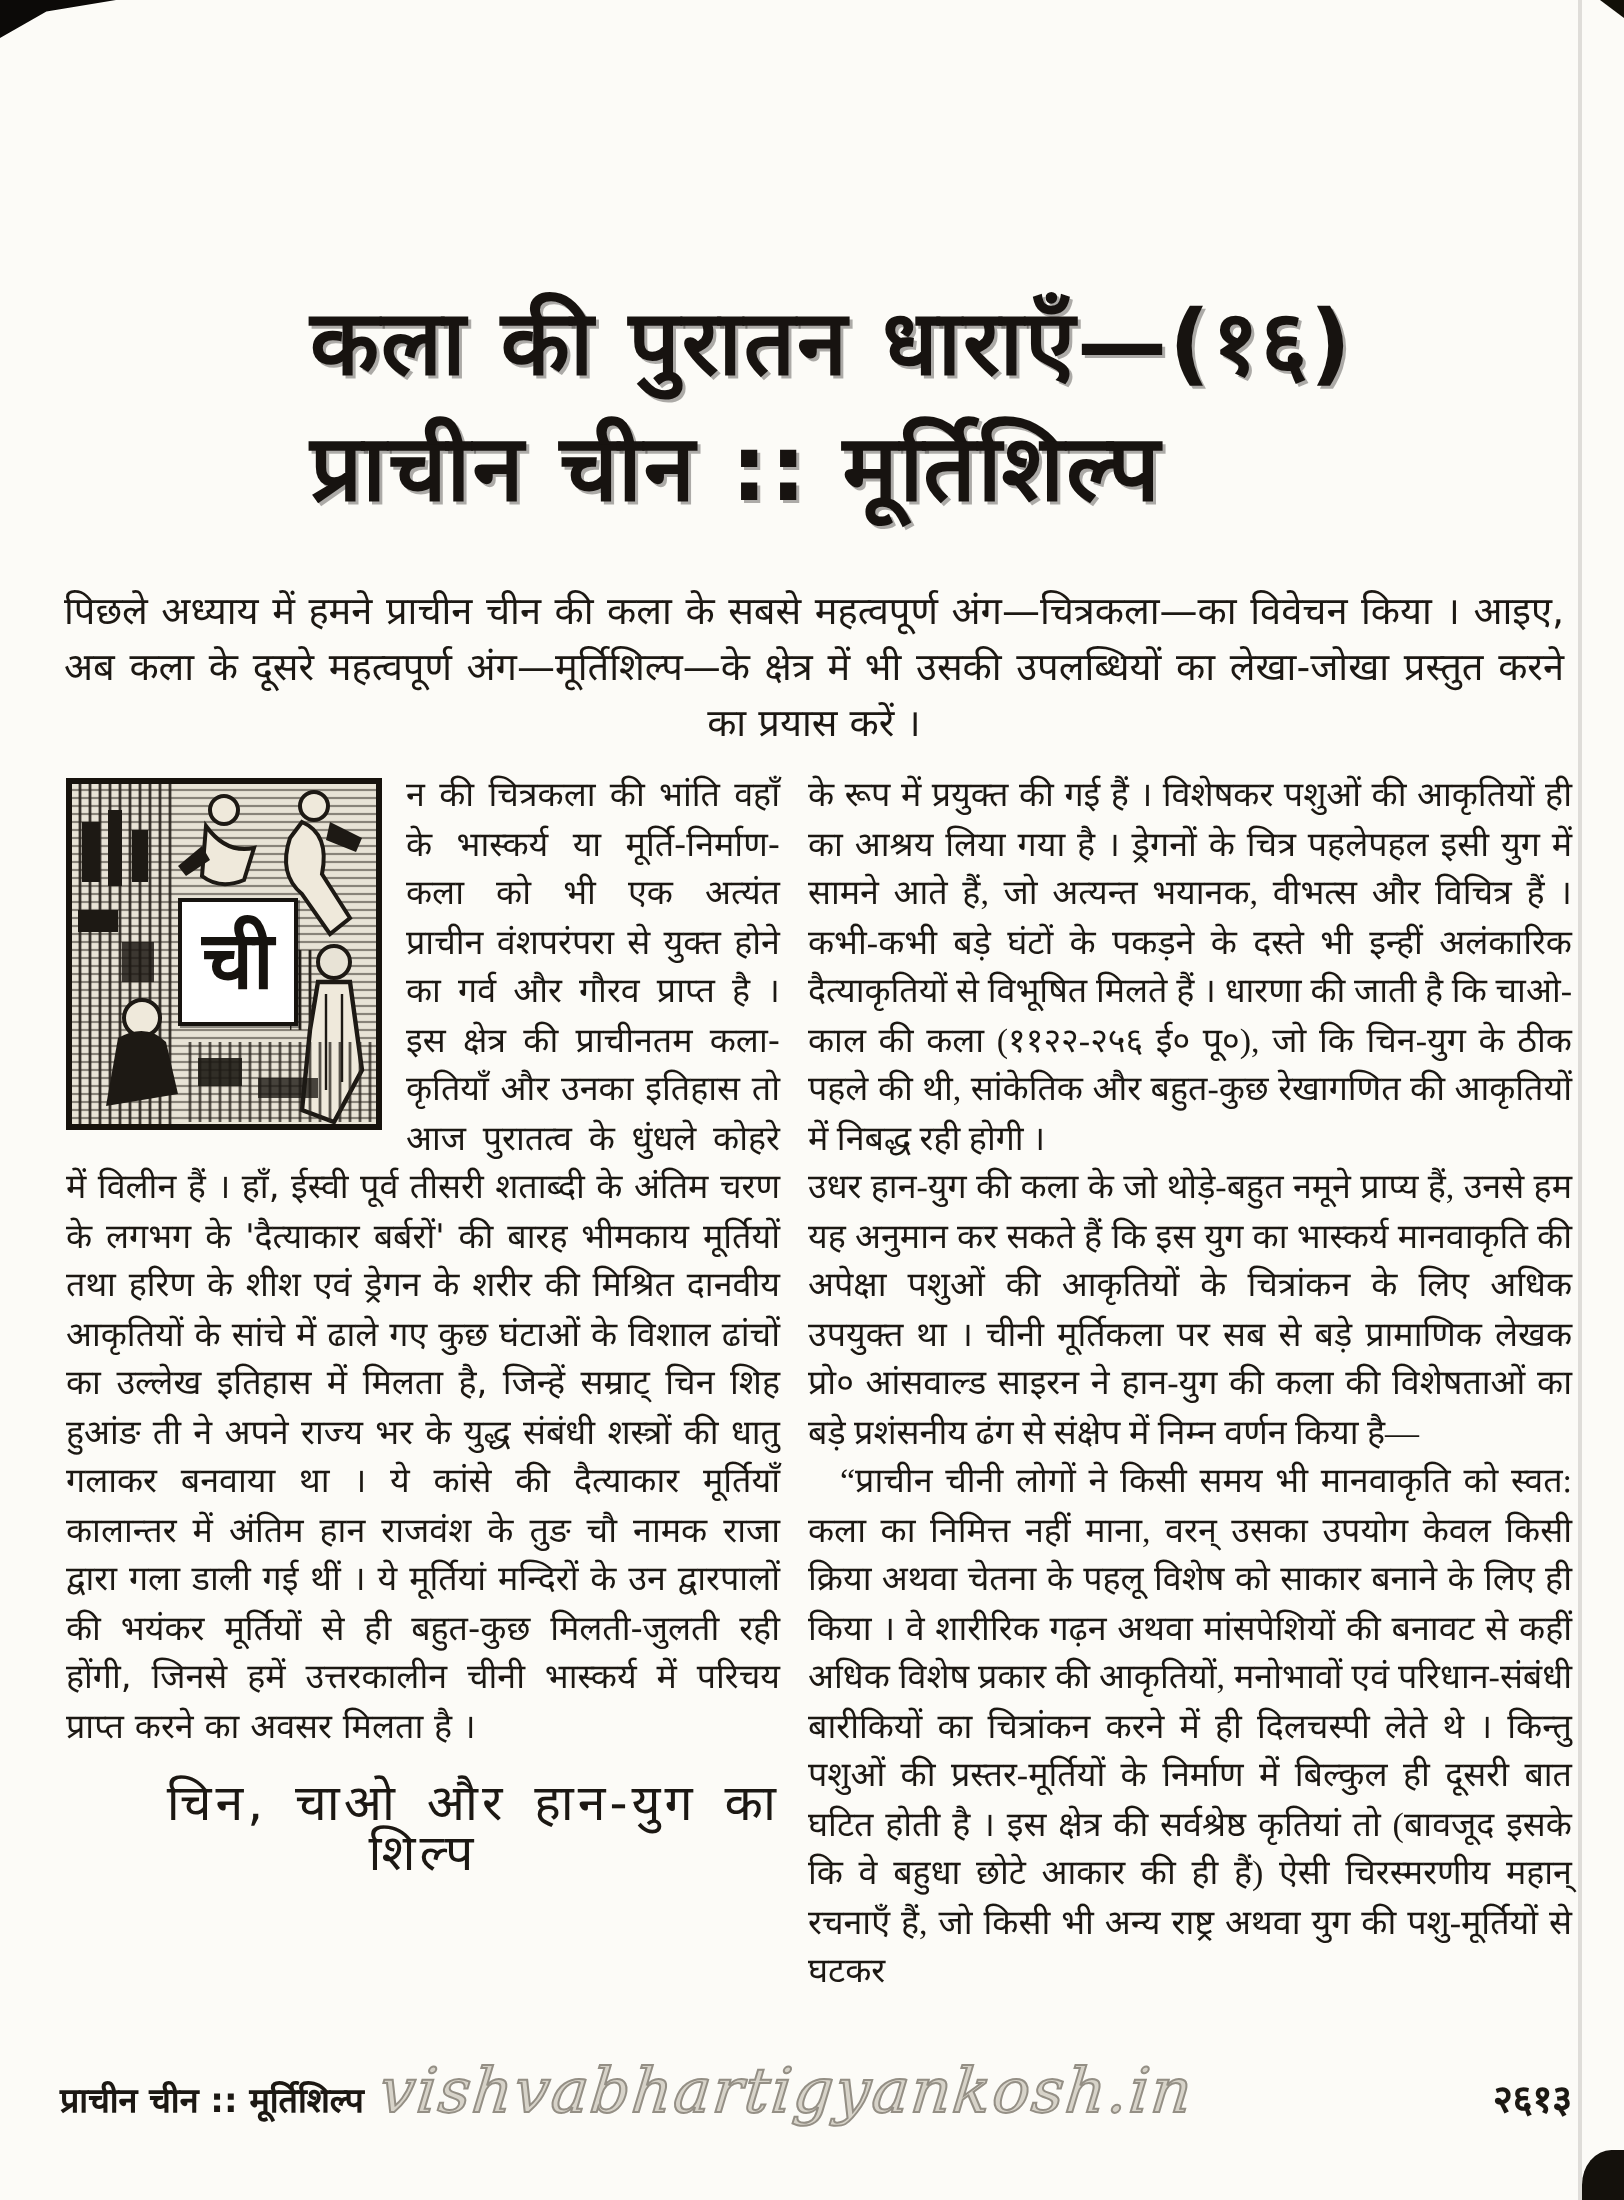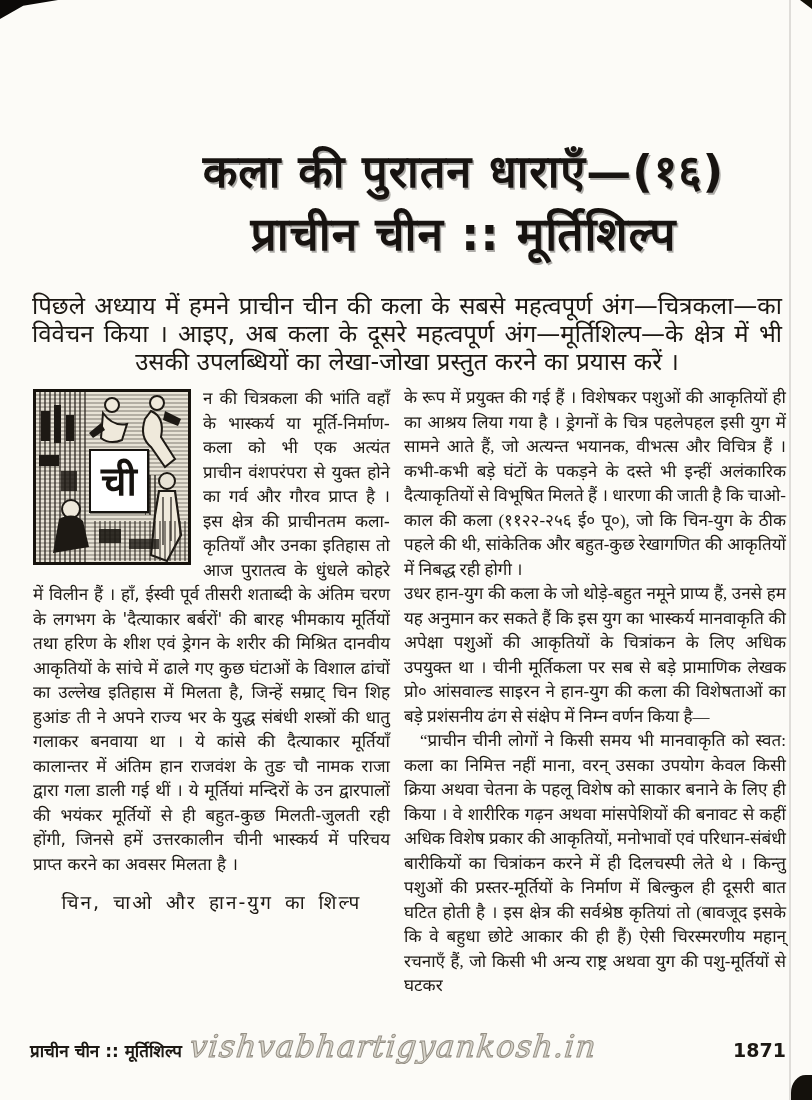--- a/index.html
+++ b/index.html
@@ -30,32 +30,31 @@
     width: 2px; background: rgba(95, 90, 82, 0.18);
   }
   .blot-br {
     position: absolute; bottom: 0; right: 0;
     width: 21px; height: 25px; background: #14110c;
     border-radius: 70% 0 0 0;
   }
   
   .title-block {
     margin: 140px 40px 0 155px;
-    text-align: center;
     font-weight: bold;
     line-height: 63px;
     letter-spacing: 1px;
     color: #171310;
   }
   .title-line-1 { font-size: 45px; text-shadow: 1.5px 1.5px 0 rgba(23,19,16,0.35); }
   .title-line-2 { font-size: 46px; text-shadow: 1.5px 1.5px 0 rgba(23,19,16,0.35); }
   
   .intro {
     margin: 26px 30px 0 32px;
-    font-size: 24px;
+    font-size: 19px;
     line-height: 28px;
     text-align: justify;
     text-align-last: center;
   }
   
   .columns {
     display: flex;
     gap: 14px;
     margin: 10px 26px 0 33px;
   }
@@ -74,21 +73,21 @@
     width: 60px; height: 64px;
     background: #ffffff;
     border: 2.5px solid #16130f;
     display: flex; align-items: center; justify-content: center;
     font-size: 40px; font-weight: bold; color: #16130f;
     box-shadow: 1px 1px 0 rgba(0,0,0,0.4);
   }
   .section-heading {
     clear: both;
     text-align: right;
-    font-size: 19px;
+    font-size: 25px;
     letter-spacing: 2px;
     word-spacing: 4px;
     margin: 14px 0 8px 0;
     text-align-last: center;
   }
   .indent-lg { text-indent: 26px; }
   .indent-sm { text-indent: 16px; }
   
   .footer {
     position: absolute;
@@ -183,16 +182,16 @@
       <div>के रूप में प्रयुक्त की गई हैं । विशेषकर पशुओं की आकृतियों ही का आश्रय लिया गया है । ड्रेगनों के चित्र पहलेपहल इसी युग में सामने आते हैं, जो अत्यन्त भयानक, वीभत्स और विचित्र हैं । कभी-कभी बड़े घंटों के पकड़ने के दस्ते भी इन्हीं अलंकारिक दैत्याकृतियों से विभूषित मिलते हैं । धारणा की जाती है कि चाओ-काल की कला (११२२-२५६ ई० पू०), जो कि चिन-युग के ठीक पहले की थी, सांकेतिक और बहुत-कुछ रेखागणित की आकृतियों में निबद्ध रही होगी ।</div>
       <div>उधर हान-युग की कला के जो थोड़े-बहुत नमूने प्राप्य हैं, उनसे हम यह अनुमान कर सकते हैं कि इस युग का भास्कर्य मानवाकृति की अपेक्षा पशुओं की आकृतियों के चित्रांकन के लिए अधिक उपयुक्त था । चीनी मूर्तिकला पर सब से बड़े प्रामाणिक लेखक प्रो० आंसवाल्ड साइरन ने हान-युग की कला की विशेषताओं का बड़े प्रशंसनीय ढंग से संक्षेप में निम्न वर्णन किया है—</div>
       <div class="indent-sm">“प्राचीन चीनी लोगों ने किसी समय भी मानवाकृति को स्वत: कला का निमित्त नहीं माना, वरन् उसका उपयोग केवल किसी क्रिया अथवा चेतना के पहलू विशेष को साकार बनाने के लिए ही किया । वे शारीरिक गढ़न अथवा मांसपेशियों की बनावट से कहीं अधिक विशेष प्रकार की आकृतियों, मनोभावों एवं परिधान-संबंधी बारीकियों का चित्रांकन करने में ही दिलचस्पी लेते थे । किन्तु पशुओं की प्रस्तर-मूर्तियों के निर्माण में बिल्कुल ही दूसरी बात घटित होती है । इस क्षेत्र की सर्वश्रेष्ठ कृतियां तो (बावजूद इसके कि वे बहुधा छोटे आकार की ही हैं) ऐसी चिरस्मरणीय महान् रचनाएँ हैं, जो किसी भी अन्य राष्ट्र अथवा युग की पशु-मूर्तियों से घटकर</div>
     </div>
 
   </div>
 
   <div class="footer">
     <span class="footer-title">प्राचीन चीन :: मूर्तिशिल्प</span>
     <span class="watermark">vishvabhartigyankosh.in</span>
-    <span class="page-number">1871</span>
+    <span class="page-number">२६१३</span>
   </div>
 
 </div>
 
 </body></html>

